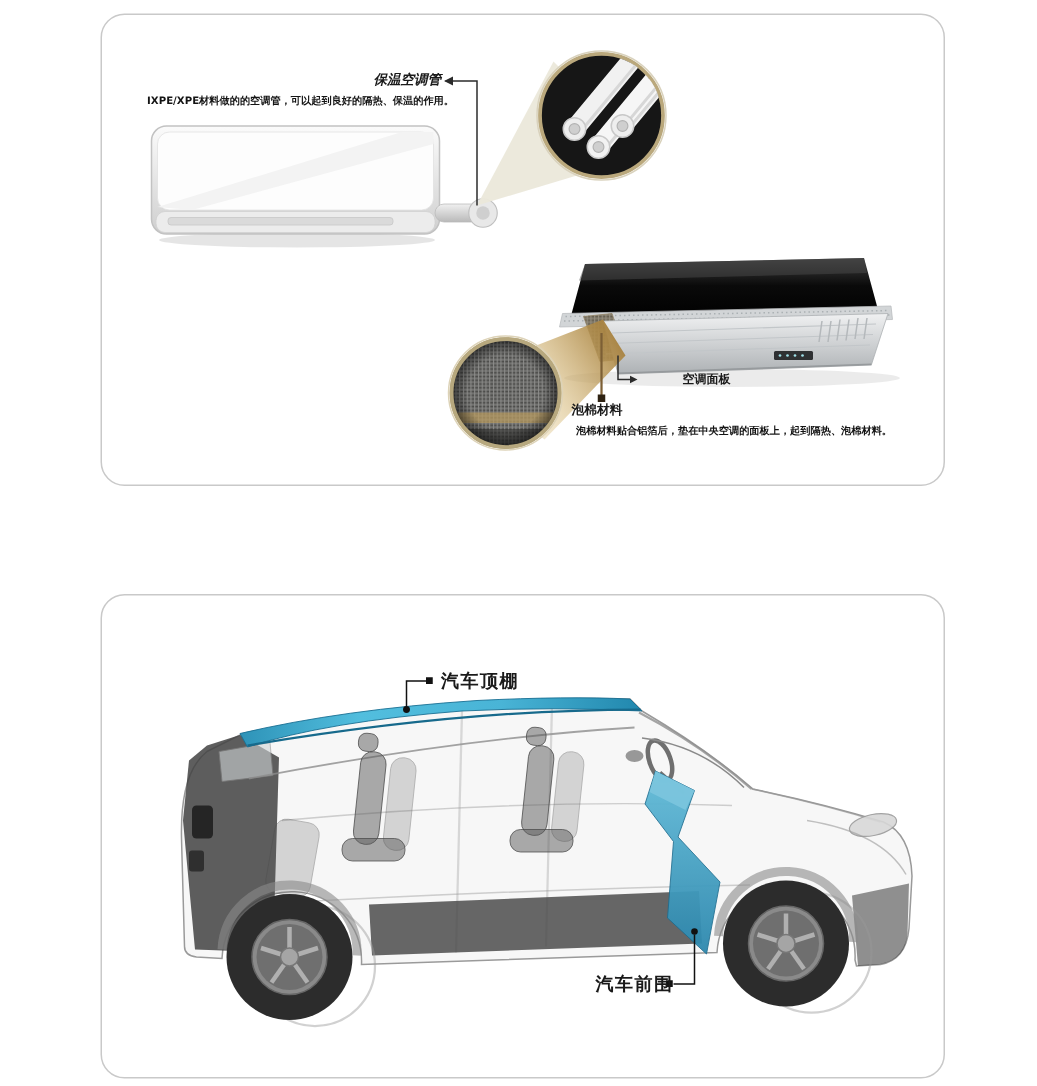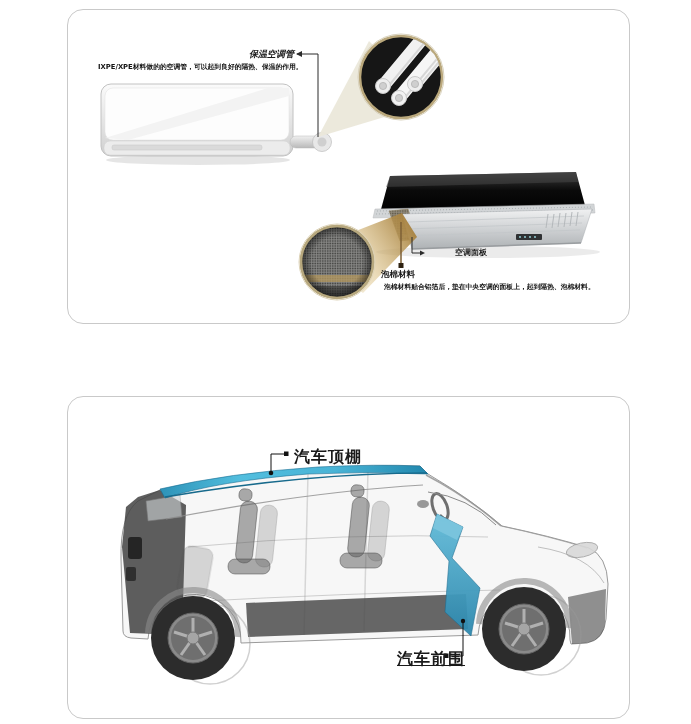--- a/index.html
+++ b/index.html
@@ -8,21 +8,21 @@
   .card{position:absolute;left:67px;width:561px;background:#fff;
         border:1px solid #c9c9c9;border-radius:16px;}
   #card1{top:9px;height:313px;}
   #card2{top:396px;height:321px;}
   .layer{position:absolute;left:0;top:0;}
   .lbl{position:absolute;color:#1a1a1a;font-weight:bold;white-space:nowrap;line-height:1.25;}
   .lbl-callout1{font-size:9px;font-style:italic;}
   .lbl-desc{font-size:6.8px;color:#141414;}
   .lbl-panel{font-size:8px;margin-left:27px;}
   .lbl-foam{font-size:8.5px;}
-  .lbl-car{font-size:16px;letter-spacing:1px;}
+  .lbl-car{font-size:12px;letter-spacing:1px;}
 </style>
 </head>
 <body>
 
 <div class="card" id="card1">
   <svg class="layer" width="561" height="313" viewBox="0 0 561 313">
     <defs>
       <linearGradient id="acFrame" x1="0" y1="0" x2="0" y2="1">
         <stop offset="0" stop-color="#fbfbfb"></stop>
           <stop offset="1" stop-color="#cfcfcf"></stop>
@@ -282,14 +282,14 @@
     </g>
 
     <g>
       <circle cx="395" cy="224" r="2.2" fill="#111"></circle>
       <polyline points="395,226 395,259 381,259" fill="none" stroke="#111" stroke-width="1"></polyline>
       <rect x="376" y="256.5" width="4.5" height="4.5" fill="#111"></rect>
     </g>
   </svg>
 
   <div class="lbl lbl-car" style="left:226px;top:50px;">汽车顶棚</div>
-  <div class="lbl lbl-car" style="left:329px;top:252px;text-decoration:underline;">汽车前围</div>
+  <div class="lbl lbl-car" style="left:329px;top:252px;">汽车前围</div>
 </div>
 
 </body></html>

